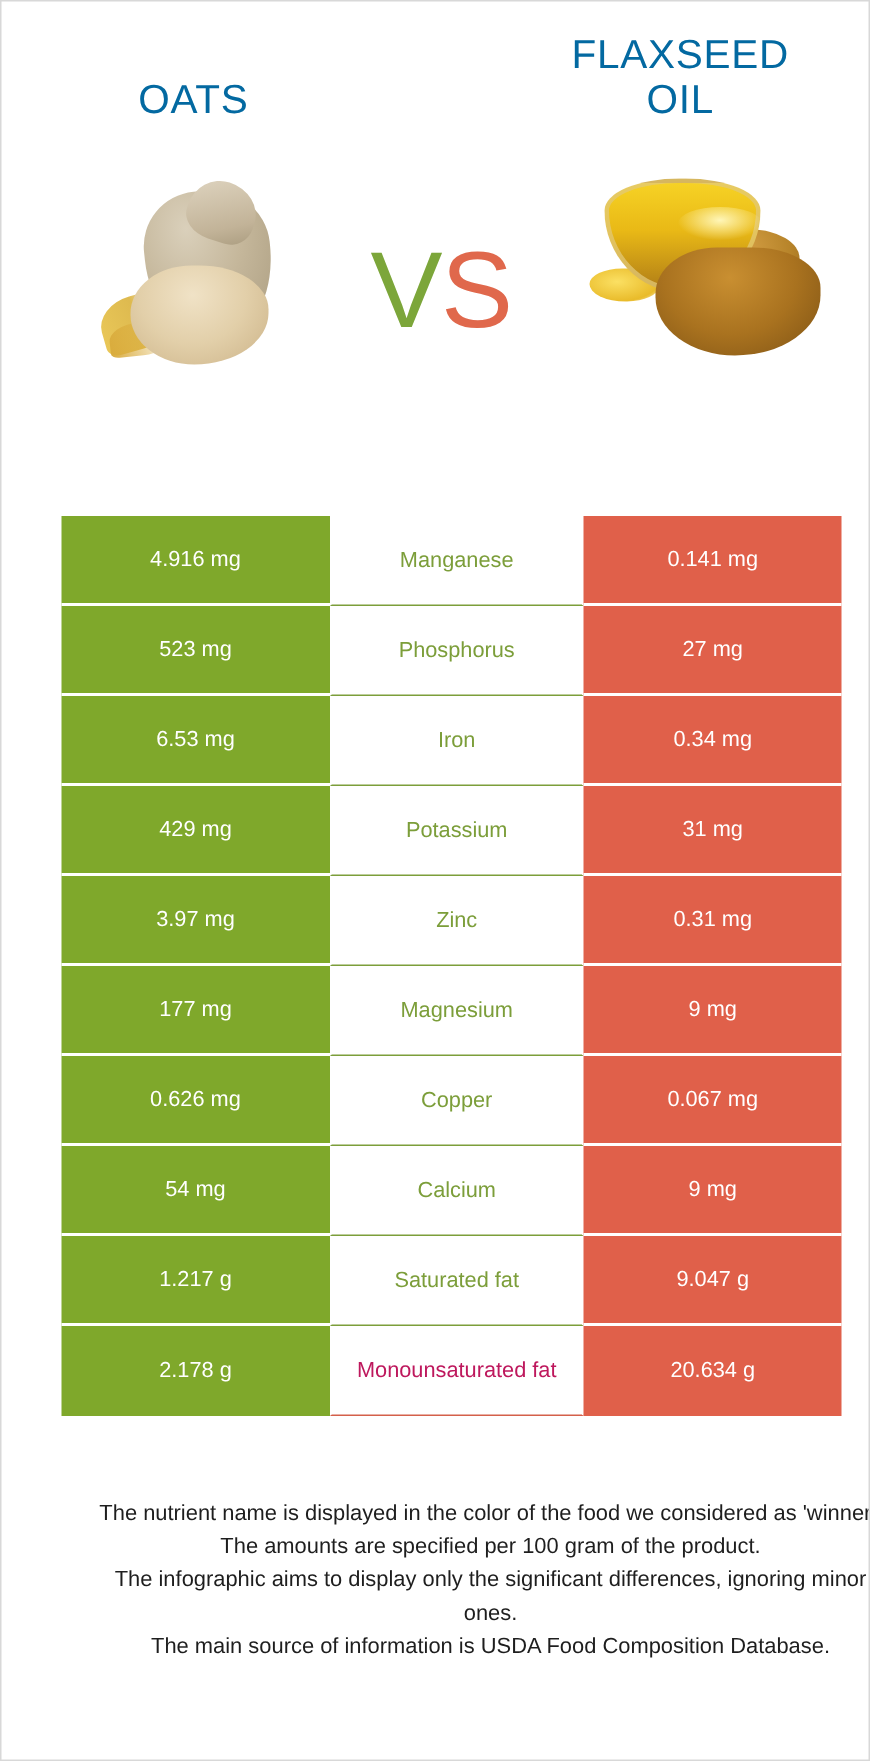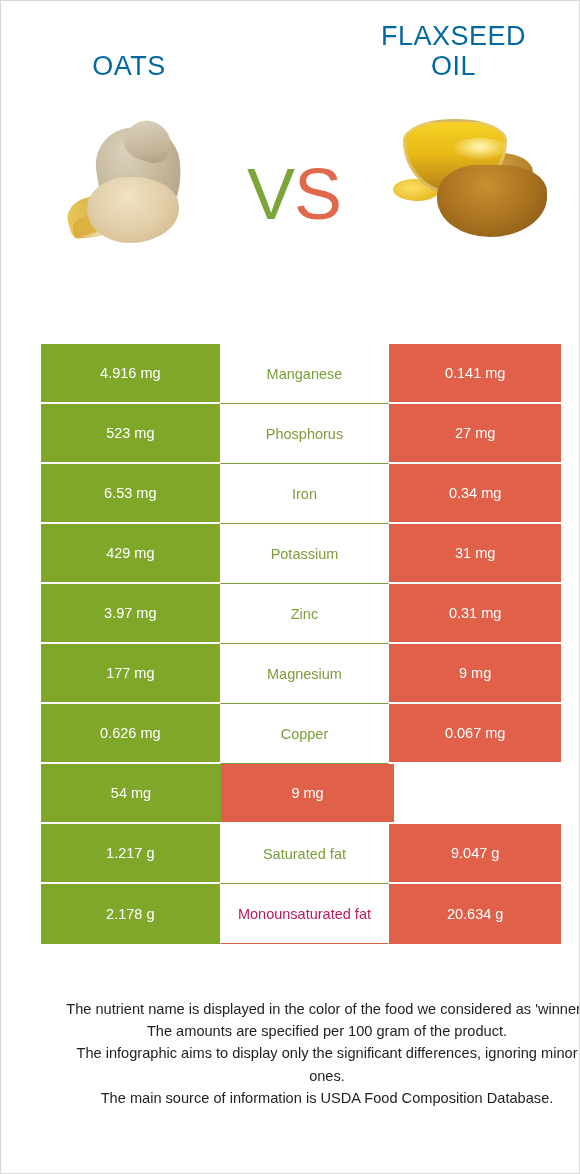--- a/index.html
+++ b/index.html
@@ -265,20 +265,21 @@
         <div class="cell cell-mid">Magnesium</div>
         <div class="cell cell-right">9 mg</div>
       </div>
       <div class="row">
         <div class="cell cell-left">0.626 mg</div>
         <div class="cell cell-mid">Copper</div>
         <div class="cell cell-right">0.067 mg</div>
       </div>
       <div class="row">
         <div class="cell cell-left">54 mg</div>
+        <div class="cell cell-mid">Calcium</div>
         <div class="cell cell-right">9 mg</div>
       </div>
       <div class="row">
         <div class="cell cell-left">1.217 g</div>
         <div class="cell cell-mid">Saturated fat</div>
         <div class="cell cell-right">9.047 g</div>
       </div>
       <div class="row">
         <div class="cell cell-left">2.178 g</div>
         <div class="cell cell-mid red-winner">Monounsaturated fat</div>

